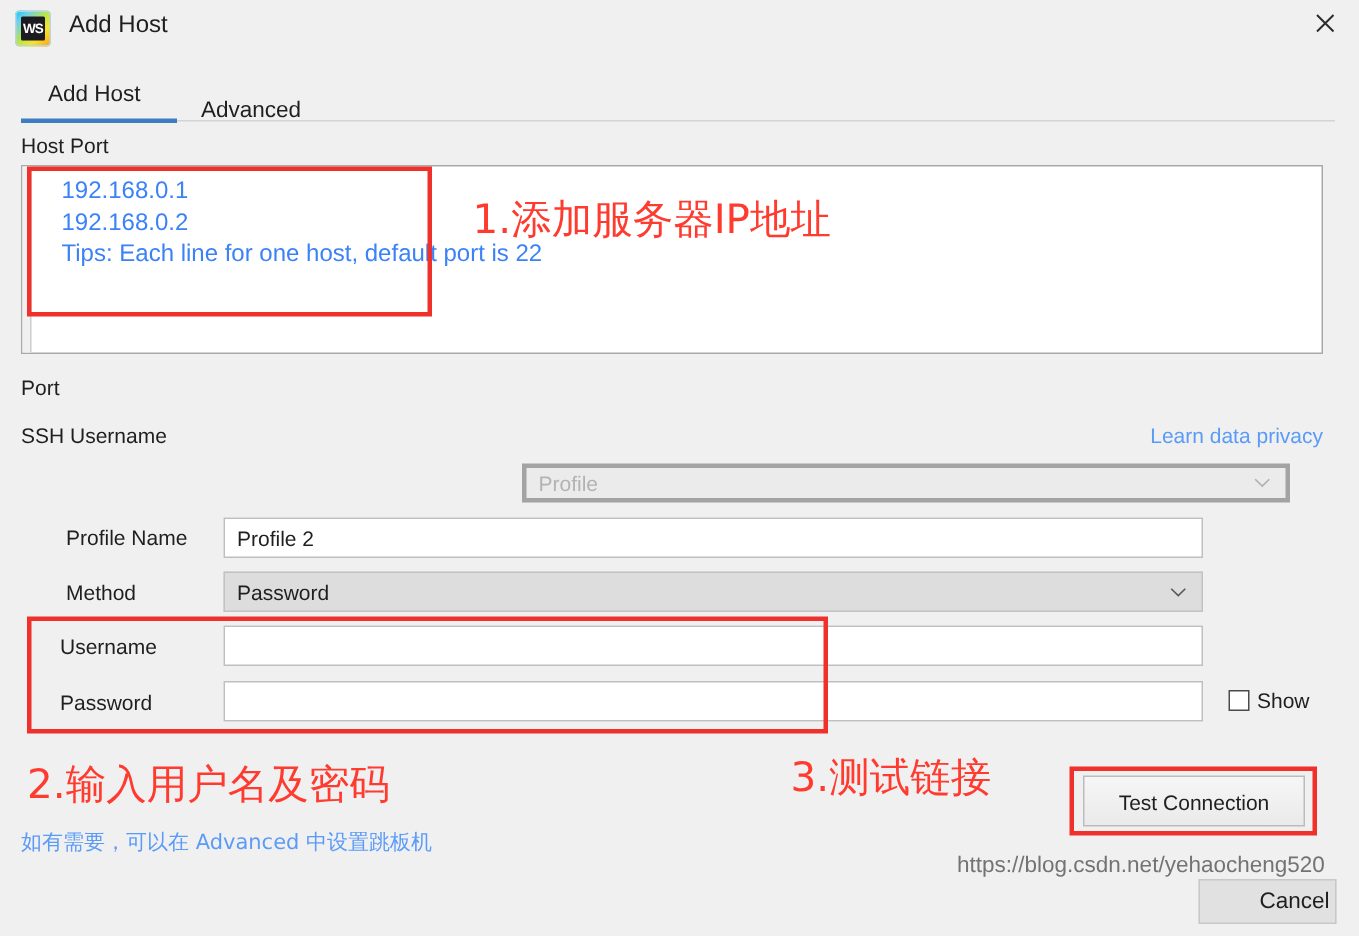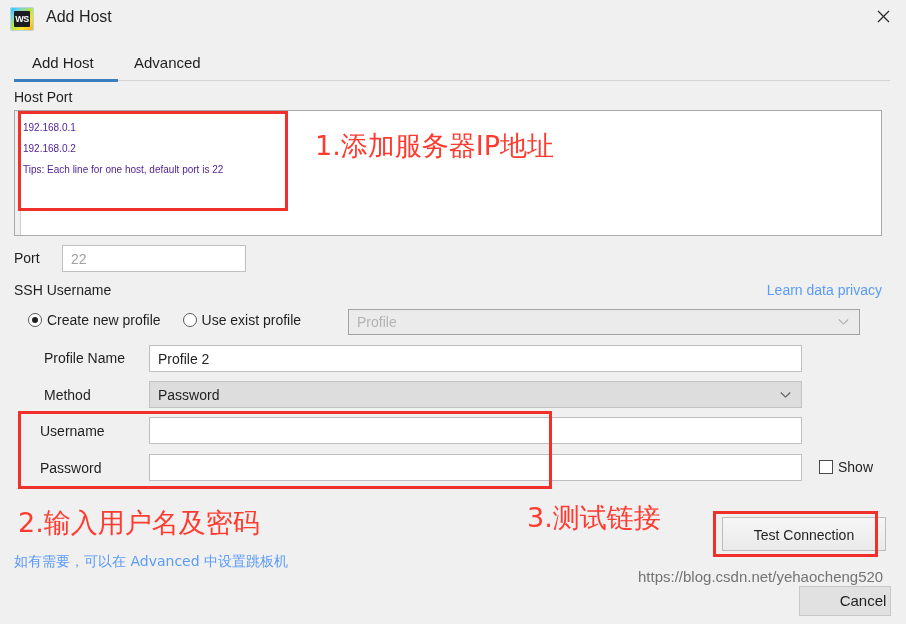--- a/index.html
+++ b/index.html
@@ -22,52 +22,52 @@
     color:#fff;font-size:9px;font-weight:bold;font-family:"Liberation Sans",sans-serif;letter-spacing:-0.5px;}
   .win-title{position:absolute;left:46px;top:8px;font-size:16px;color:#1f1f1f;}
   .close-btn{position:absolute;right:0;top:0;width:46px;height:32px;text-align:center;line-height:32px;
     font-size:16px;color:#2b2b2b;cursor:pointer;}
   .close-btn svg{vertical-align:middle;}
 
   
   .tabs{position:absolute;left:14px;top:48px;width:876px;height:32px;}
   .tab{position:absolute;top:0;height:30px;line-height:30px;font-size:15px;color:#1f1f1f;cursor:pointer;}
   .tab.t0{left:18px;}
-  .tab.t1{left:120px;}
+  .tab.t1{left:120px;margin-top:11px;}
   .tabline{position:absolute;left:14px;top:80px;width:876px;height:1px;background:#d4d4d4;}
   .tabline-active{position:absolute;left:14px;top:79px;width:104px;height:3px;background:#3c7ec0;}
 
   
   .lbl{position:absolute;font-size:14px;color:#1f1f1f;}
   .field{position:absolute;box-sizing:border-box;background:#ffffff;border:1px solid #bfbfbf;
     font-family:"Liberation Sans",sans-serif;font-size:14px;color:#1f1f1f;}
   .fieldtext{position:absolute;left:8px;top:50%;transform:translateY(-50%);font-size:14px;}
 
   
   .hostlist{left:14px;top:110px;width:868px;height:126px;background:#ffffff;border:1px solid #a9a9a9;}
   .hostlist .bar{position:absolute;left:0;top:0;width:5px;height:124px;background:#f0f0f0;border-right:1px solid #cfcfcf;}
-  .hostlist .lines{position:absolute;left:8px;top:6px;color:#4c1d95;font-size:10px;line-height:21px;white-space:pre;}
+  .hostlist .lines{position:absolute;left:26px;top:6px;color:#3b82f6;font-size:16px;line-height:21px;white-space:pre;}
 
   
   .port-lbl{left:14px;top:250px;}
   .port-field{left:62px;top:245px;width:184px;height:27px;}
 
   
   .ssh-lbl{left:14px;top:282px;}
   .privacy{position:absolute;right:24px;top:282px;font-size:14px;color:#5b9bf8;cursor:pointer;}
 
   .radio-row{position:absolute;left:28px;top:312px;height:20px;}
   .radio{position:relative;display:inline-block;width:14px;height:14px;border:1px solid #5a5a5a;
     border-radius:50%;background:#fff;vertical-align:-2px;box-sizing:border-box;}
   .radio.on::after{content:"";position:absolute;left:3px;top:3px;width:6px;height:6px;border-radius:50%;background:#1f1f1f;}
   .radio-label{font-size:14px;margin-left:5px;}
   .radio-grp{display:inline-block;cursor:pointer;}
   .radio-grp.second{margin-left:18px;}
 
-  .profile-sel{left:348px;top:309px;width:512px;height:26px;background:#ebebeb;border:1px solid #a3a3a3;}
+  .profile-sel{left:348px;top:309px;width:512px;height:26px;background:#ebebeb;border:3px solid #a3a3a3;}
   .profile-sel .fieldtext{color:#b3b3b3;}
   .chev{position:absolute;right:10px;top:50%;transform:translateY(-50%);width:11px;height:7px;}
 
   .pname-lbl{left:44px;top:350px;}
   .pname-field{left:149px;top:345px;width:653px;height:27px;}
   .method-lbl{left:44px;top:387px;}
   .method-sel{left:149px;top:381px;width:653px;height:27px;background:#dddddd;border:1px solid #c2c2c2;}
 
   .user-lbl{left:40px;top:423px;}
   .user-field{left:149px;top:417px;width:653px;height:27px;}
@@ -84,21 +84,21 @@
   .annot-3{left:527px;top:500px;font-size:27px;}
   .annot-note{position:absolute;left:14px;top:553px;font-size:14px;color:#5b9bf8;
     font-family:"DejaVu Sans","Liberation Sans",sans-serif;}
 
   .redbox{position:absolute;border:3px solid #f0312b;box-sizing:border-box;pointer-events:none;}
   .rb-host{left:18px;top:111px;width:270px;height:100px;}
   .rb-cred{left:18px;top:411px;width:534px;height:78px;}
   .rb-test{left:713px;top:511px;width:165px;height:46px;}
 
   
-  .testbtn{position:absolute;left:722px;top:517px;width:164px;height:34px;
+  .testbtn{position:absolute;left:722px;top:517px;width:148px;height:34px;
     background:linear-gradient(180deg,#f6f6f6 0%,#eaeaea 100%);border:1px solid #bcbcbc;
     font-size:14px;color:#1f1f1f;line-height:34px;text-align:center;cursor:pointer;box-sizing:border-box;}
 
   
   .addbtn{position:absolute;left:695px;top:586px;width:98px;height:30px;
     background:#e3effb;border:1px solid #3c7ec0;box-sizing:border-box;
     font-size:15px;line-height:28px;text-align:center;color:#1f1f1f;cursor:pointer;}
   .cancelbtn{position:absolute;left:799px;top:586px;width:92px;height:30px;
     background:#e1e1e1;border:1px solid #c8c8c8;box-sizing:border-box;
     font-size:15px;line-height:28px;text-align:center;color:#1f1f1f;cursor:pointer;padding-left:36px;}
@@ -135,35 +135,24 @@
   <div class="field hostlist">
     <div class="bar"></div>
     <div class="lines">192.168.0.1
 192.168.0.2
 Tips: Each line for one host, default port is 22</div>
   </div>
   <div class="redbox rb-host"></div>
   <div class="annot annot-1">1.添加服务器IP地址</div>
 
   <div class="lbl port-lbl">Port</div>
-  <div class="field port-field">
-    <div class="fieldtext ph" style="color:#a0a0a0;">22</div>
-  </div>
 
   <div class="lbl ssh-lbl">SSH Username</div>
   <div class="privacy">Learn data privacy</div>
 
-  <div class="radio-row">
-    <span class="radio-grp">
-      <span class="radio on"></span><span class="radio-label">Create new profile</span>
-    </span>
-    <span class="radio-grp second">
-      <span class="radio"></span><span class="radio-label">Use exist profile</span>
-    </span>
-  </div>
 
   <div class="field profile-sel">
     <div class="fieldtext">Profile</div>
     <svg class="chev" viewBox="0 0 11 7">
       <path d="M0.8 1 L5.5 5.6 L10.2 1" stroke="#b0b0b0" stroke-width="1.1" fill="none"></path>
     </svg>
   </div>
 
   <div class="lbl pname-lbl">Profile Name</div>
   <div class="field pname-field">

